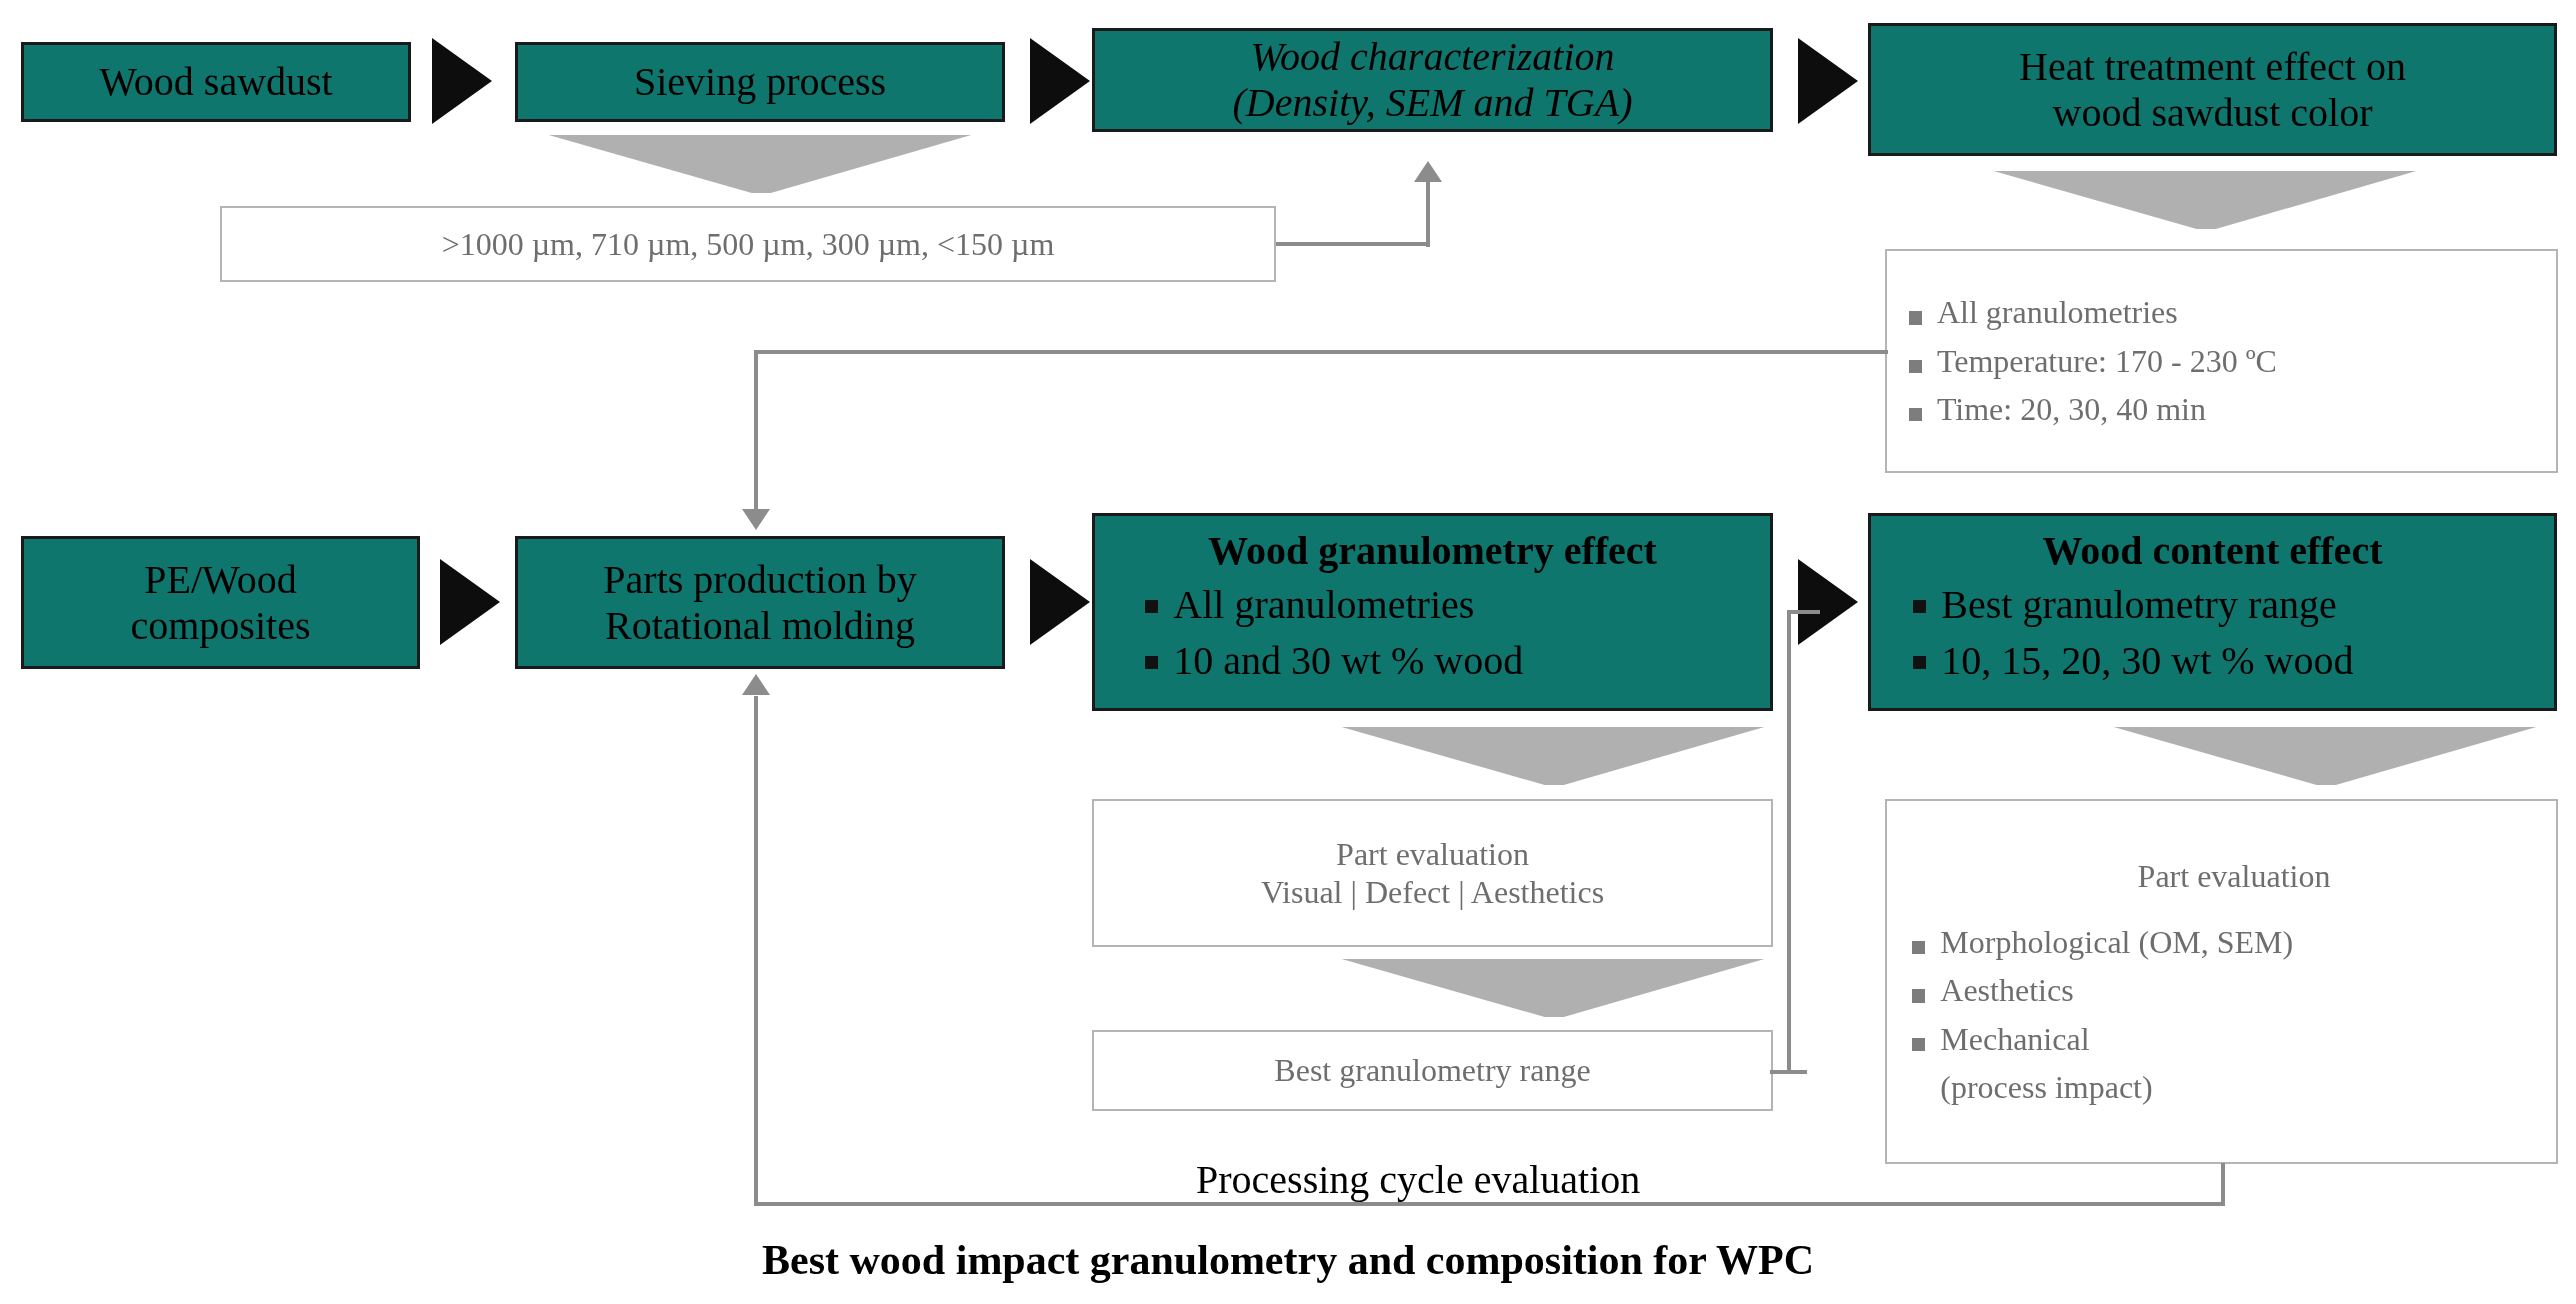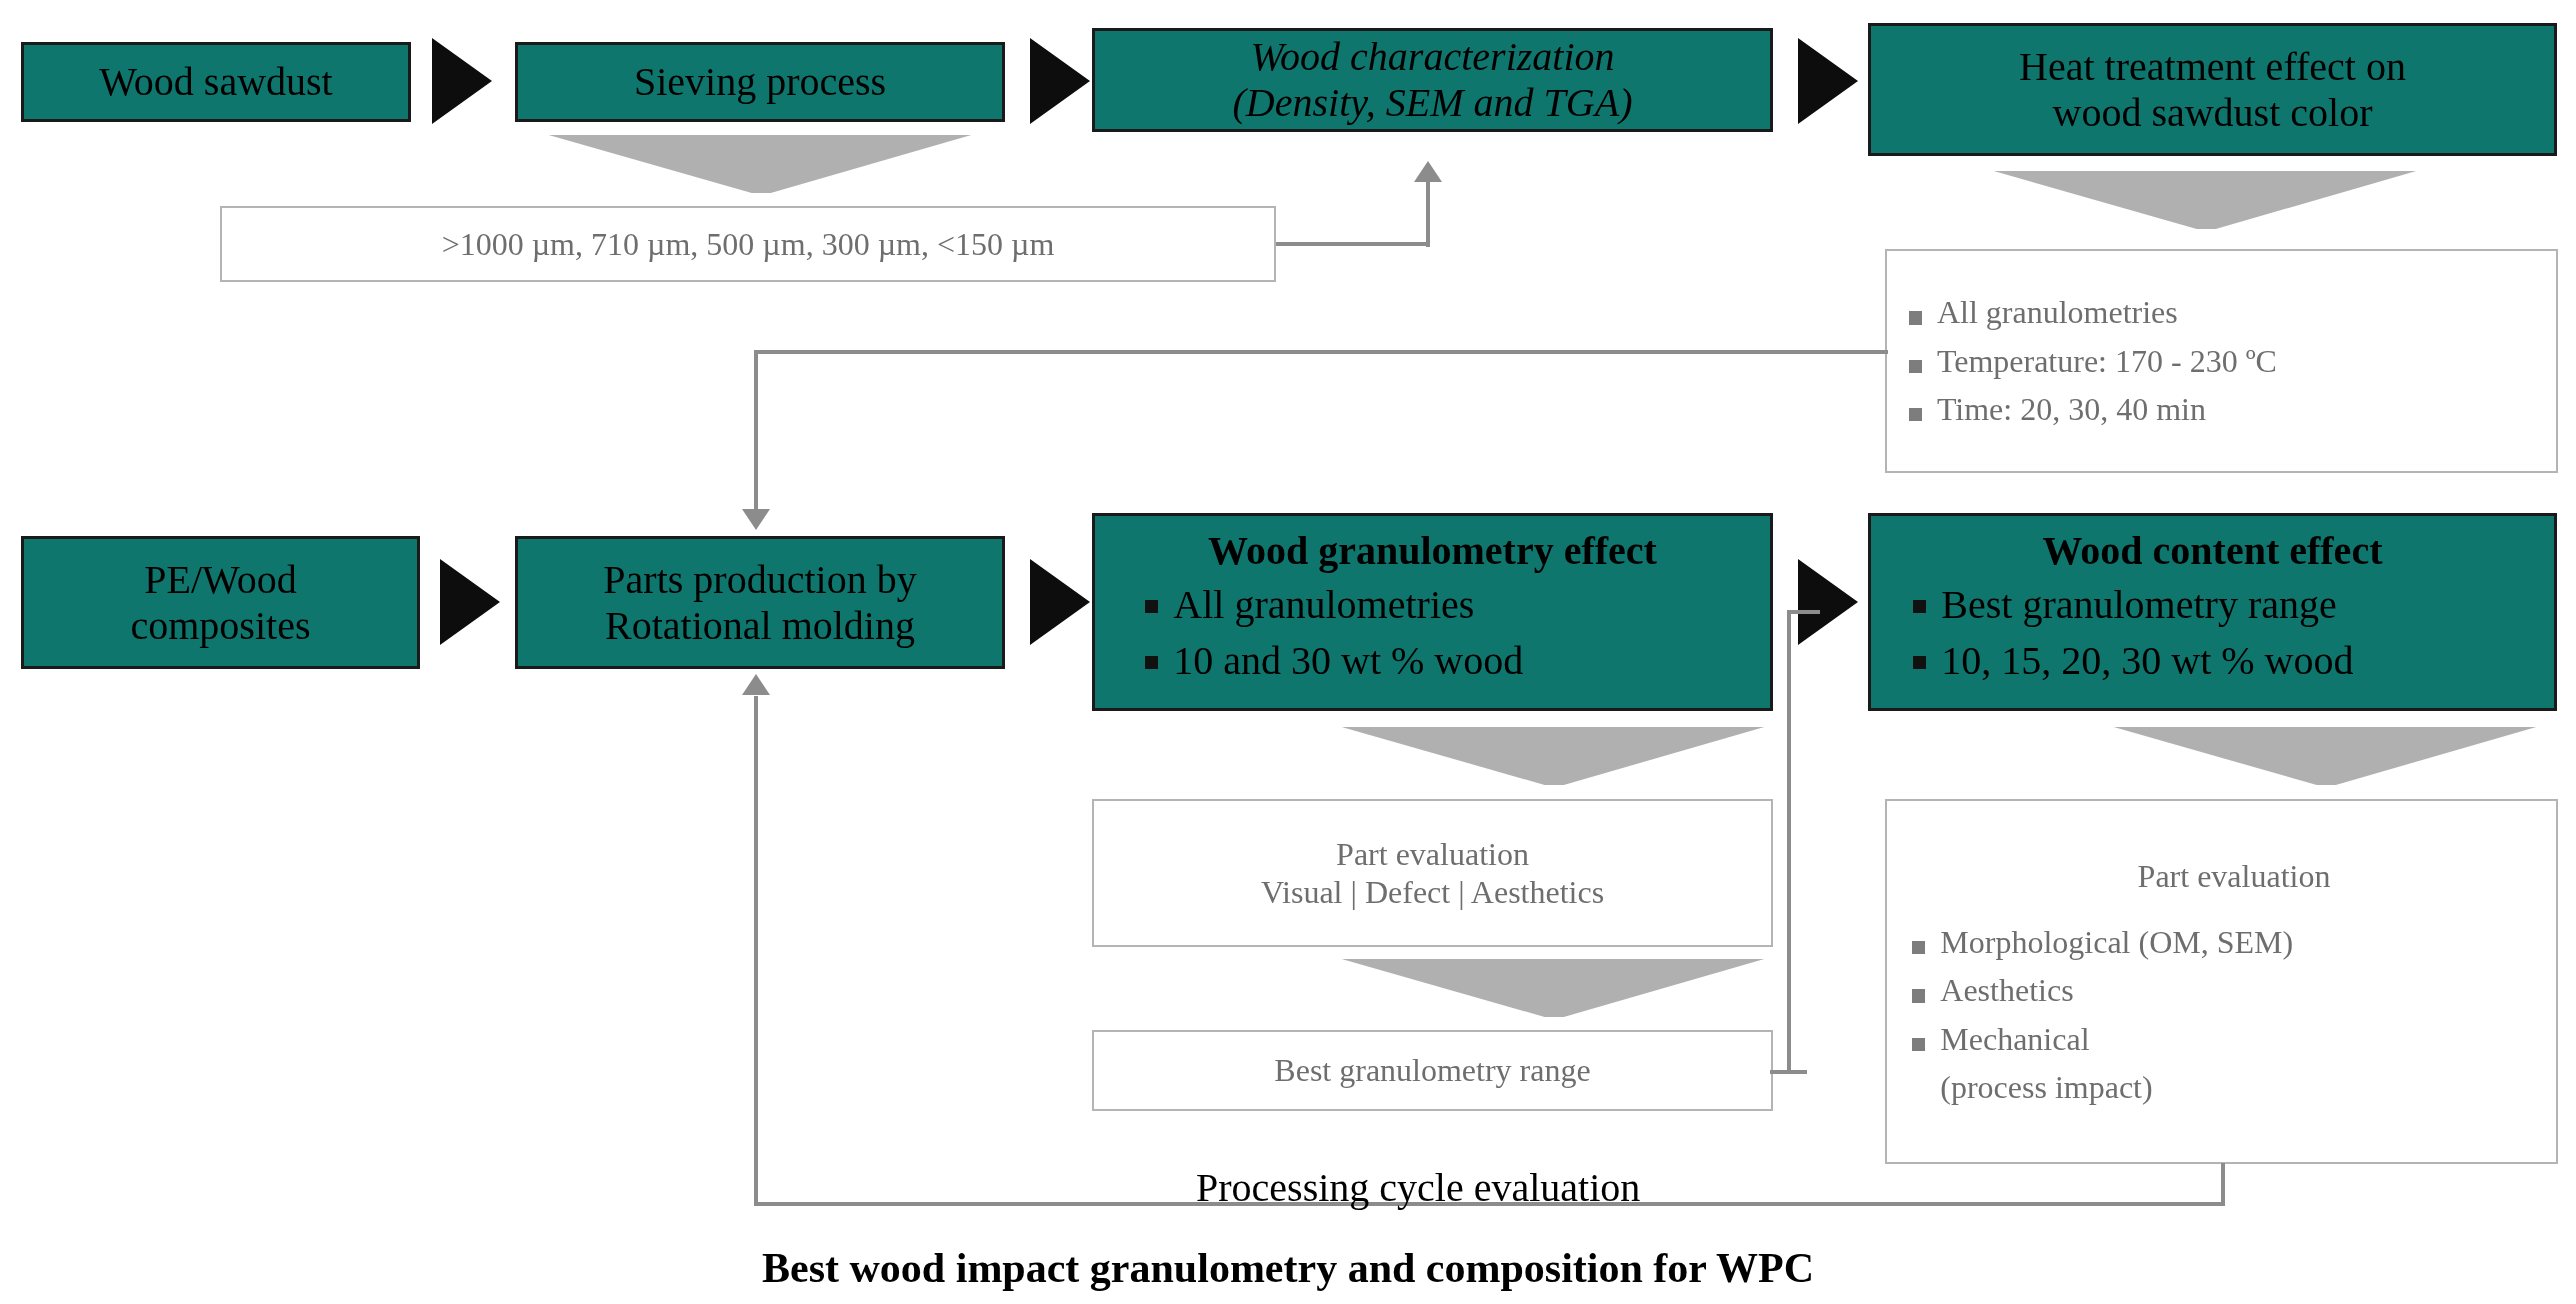--- a/index.html
+++ b/index.html
@@ -74,21 +74,21 @@
     border-right:14px solid transparent;
     border-bottom:21.6px solid #8c8c8c;
   }
   .arrowhead.down{
     border-left:14px solid transparent;
     border-right:14px solid transparent;
     border-top:21.6px solid #8c8c8c;
   }
 
   
-  .ftext{position:absolute;color:#000;white-space:nowrap;margin-top:8px;}
+  .ftext{position:absolute;color:#000;white-space:nowrap;}
 </style>
 </head>
 <body>
 
 <div id="stage">
 
   <div class="box" style="left:21px;top:42px;width:390px;height:80px;">
     <span class="ln">Wood sawdust</span>
   </div>
 

